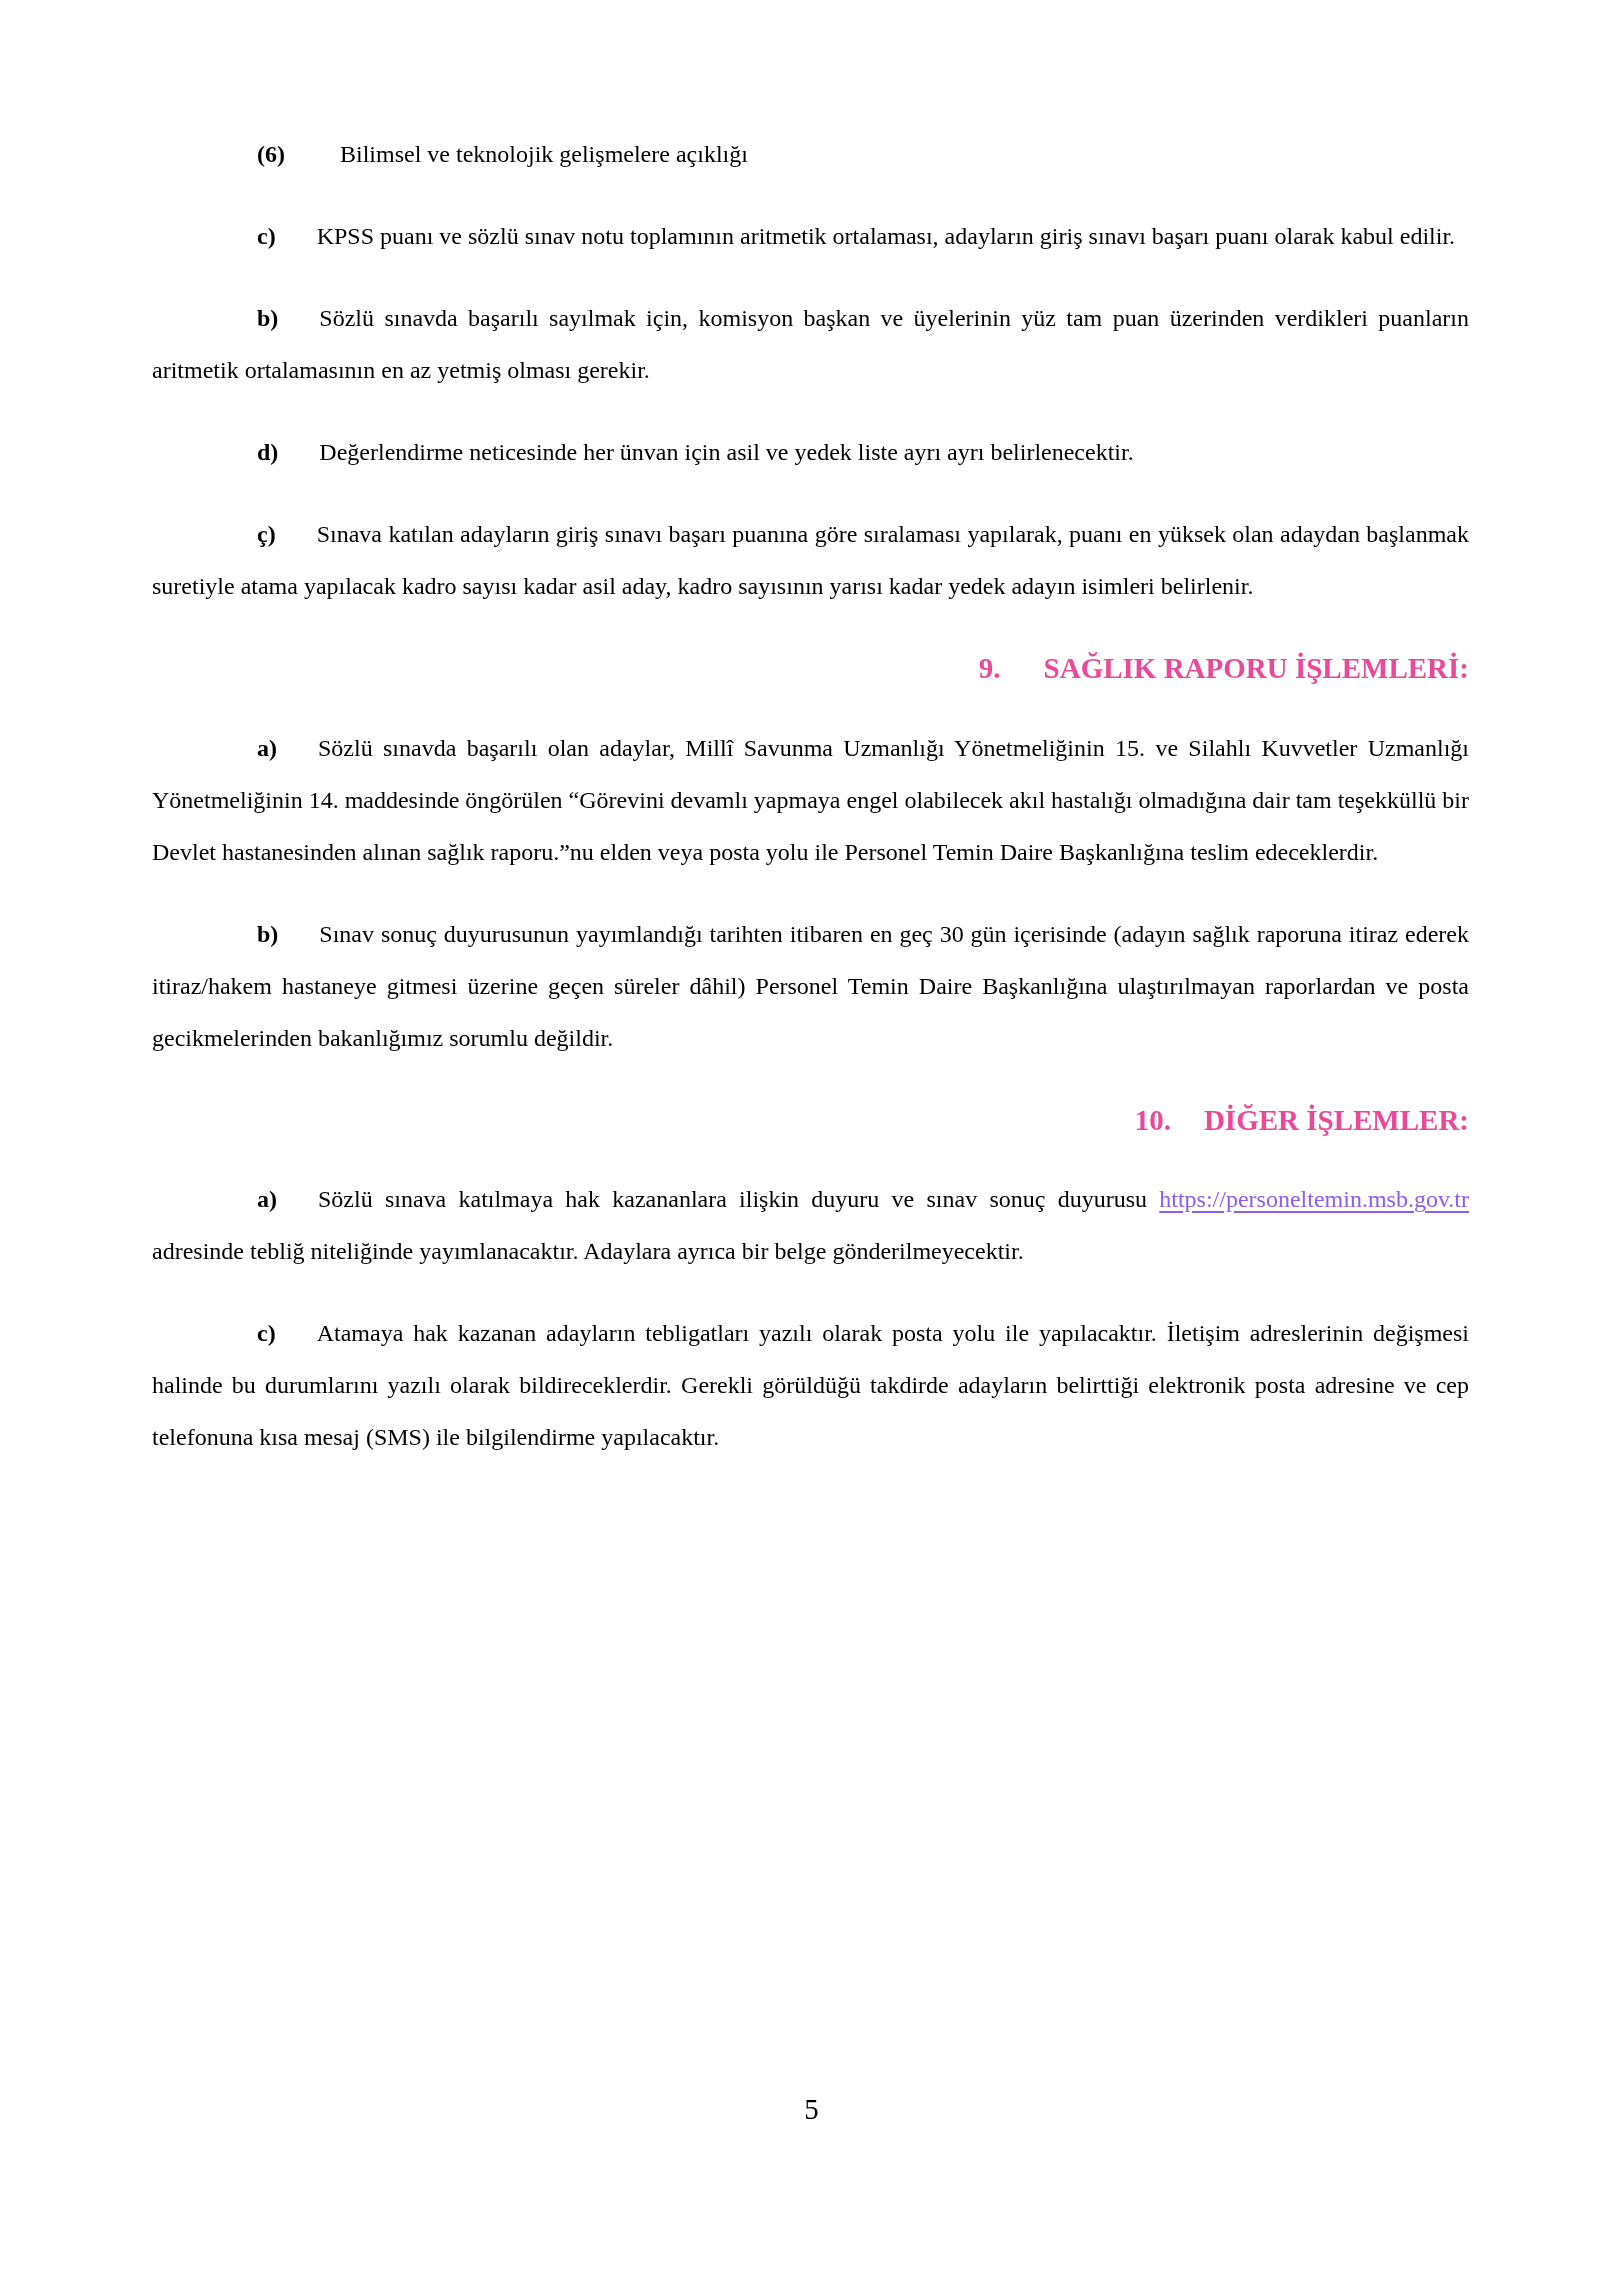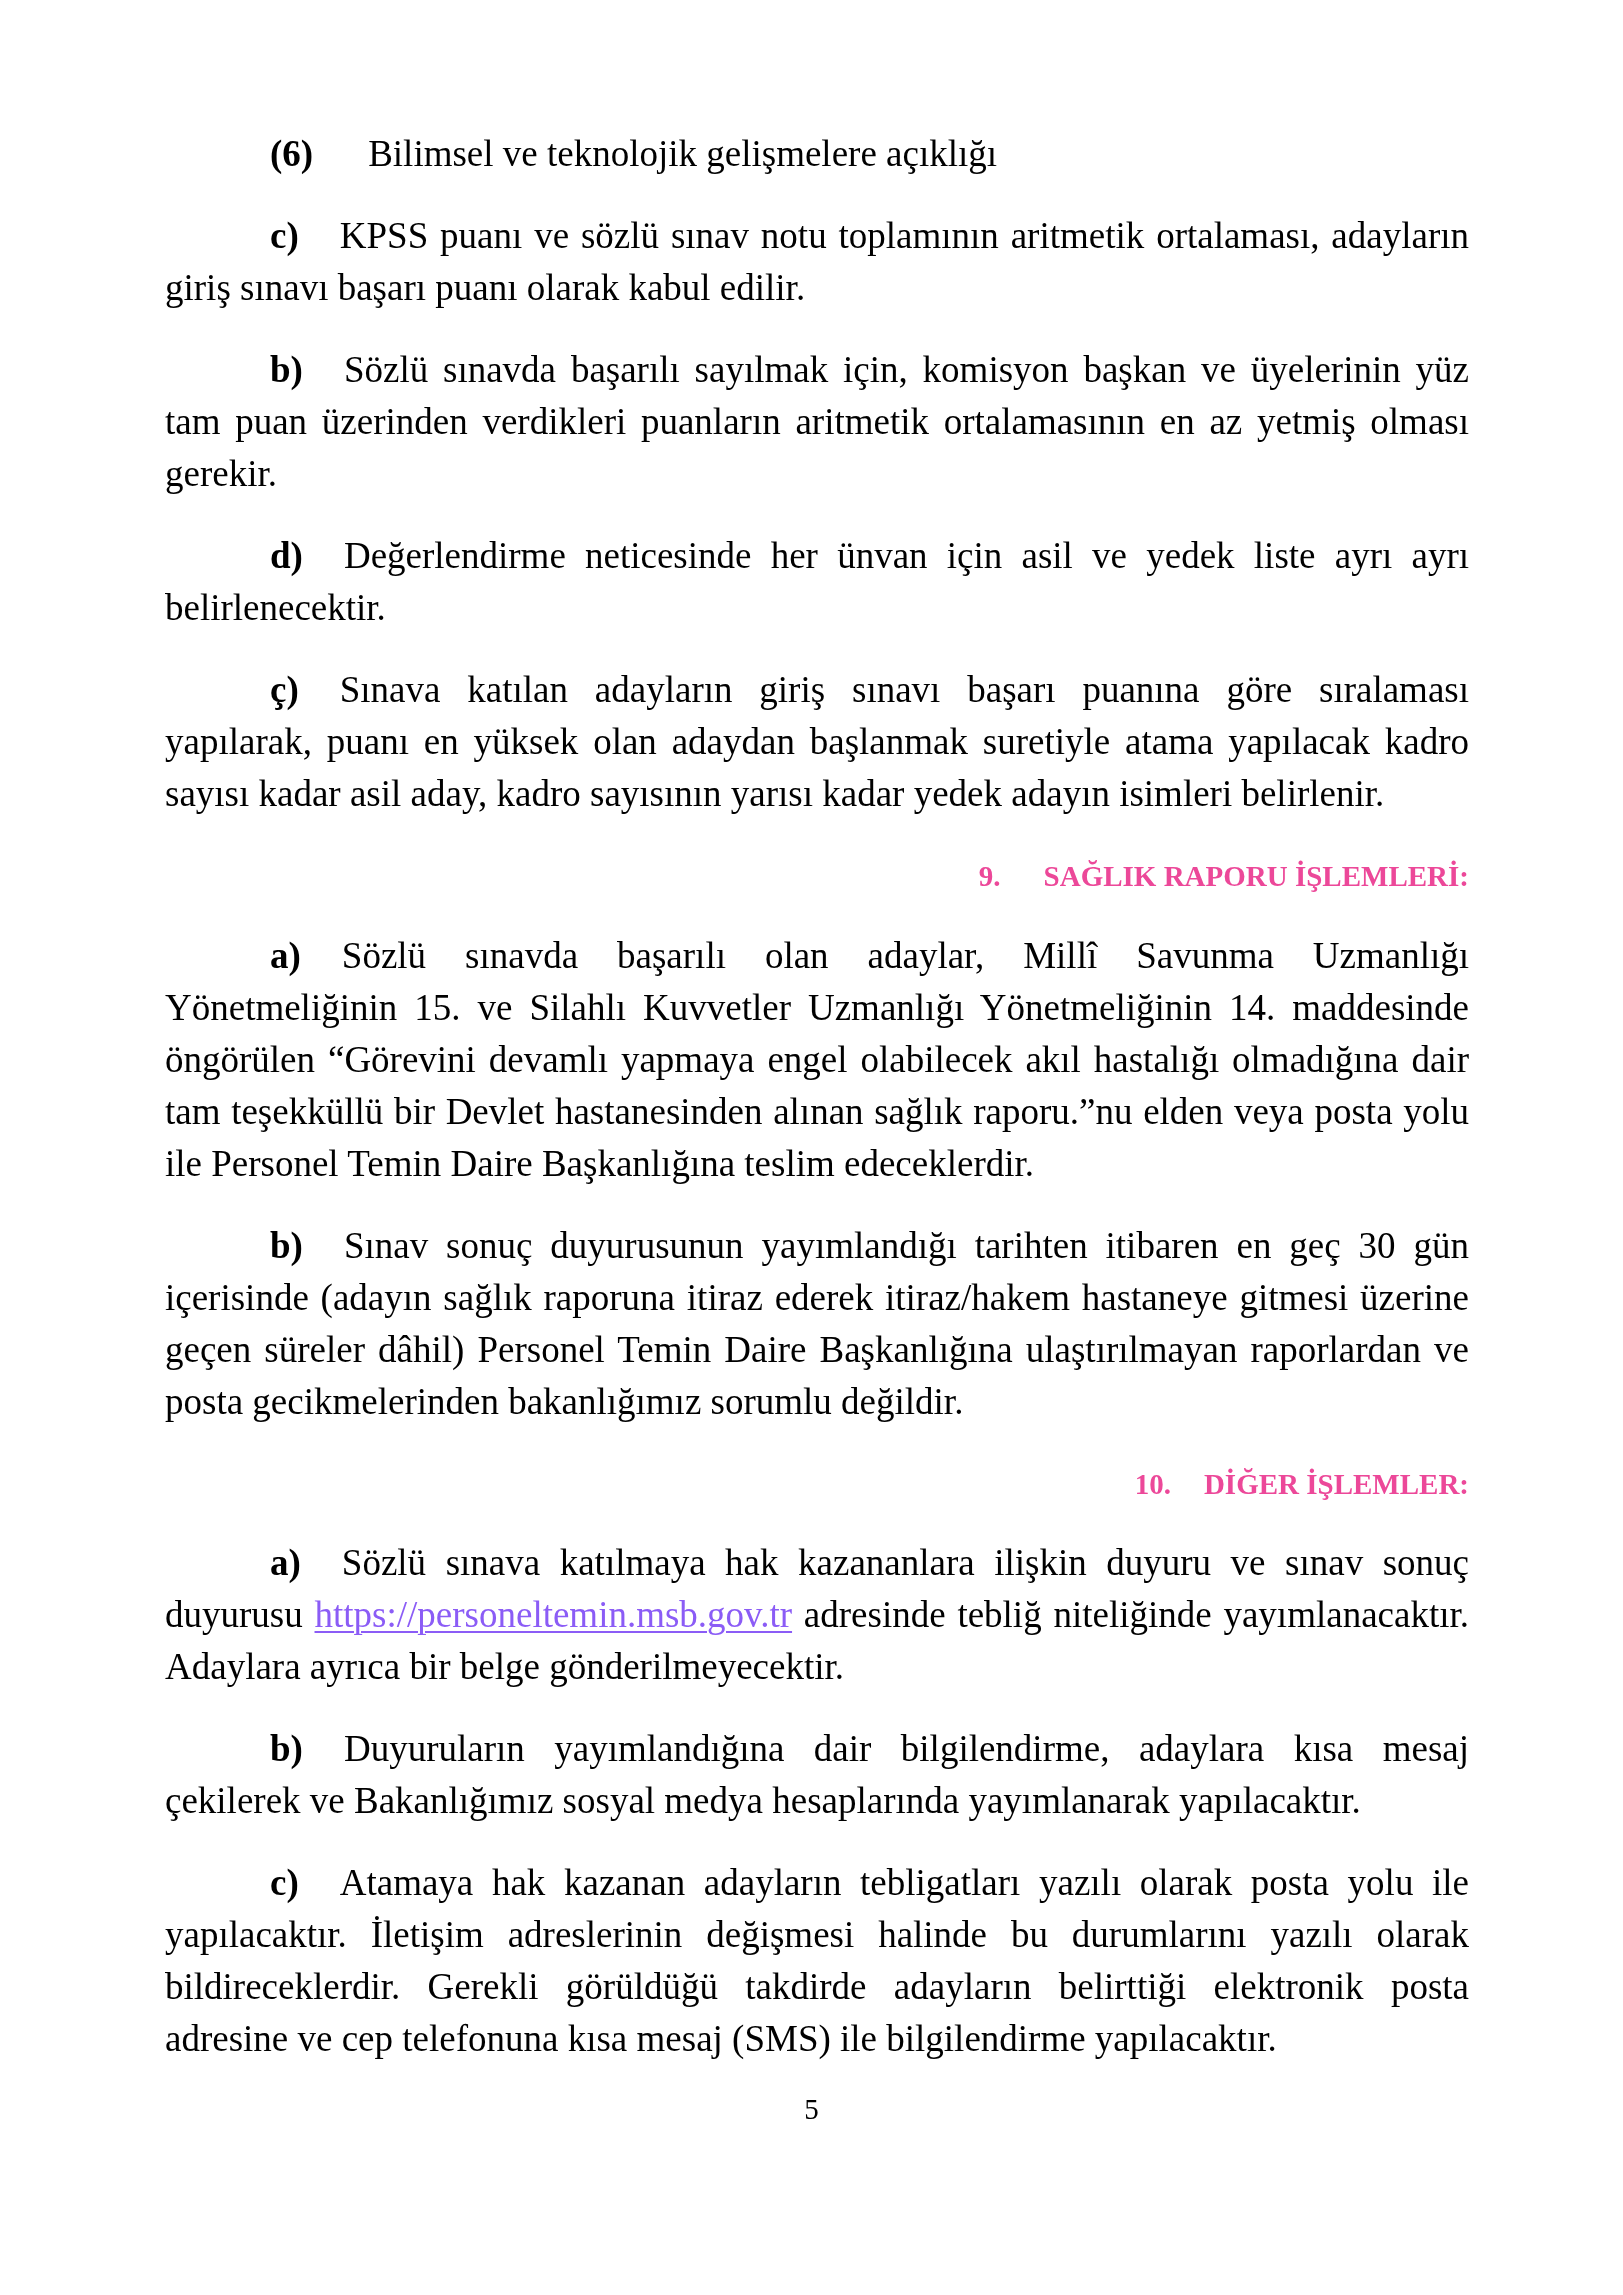--- a/index.html
+++ b/index.html
@@ -16,23 +16,23 @@
     font-family: "Liberation Serif", "DejaVu Serif", serif;
     color: #000000;
   }
   .body-col {
     position: absolute;
     left: 152px;
     top: 128px;
     width: 1317px;
   }
   p.para {
-    margin: 0 0 0 13px;
+    margin: 0 0 0 0;
     padding: 0;
-    font-size: 37px;
+    font-size: 24px;
     line-height: 52px;
     text-align: justify;
     text-justify: inter-word;
     text-indent: 105px;
     color: #000000;
   }
   p.para.gap-sm { margin-top: 27.5px; }
   p.para.gap-md { margin-top: 30px; }
 
   
@@ -97,21 +97,20 @@
     <p class="heading gap"><span>9.</span><span class="head-tab"></span><span>SAĞLIK RAPORU İŞLEMLERİ:</span></p>
 
     <p class="para gap-sm"><span class="marker">a)</span><span class="tab-b"></span><span>Sözlü sınavda başarılı olan adaylar, Millî Savunma Uzmanlığı Yönetmeliğinin 15. ve Silahlı Kuvvetler Uzmanlığı Yönetmeliğinin 14. maddesinde öngörülen “</span><span class="uline">Görevini devamlı yapmaya engel olabilecek akıl hastalığı olmadığına dair tam teşekküllü bir Devlet hastanesinden alınan sağlık raporu.</span><span>”nu elden veya posta yolu ile Personel Temin Daire Başkanlığına teslim edeceklerdir.</span></p>
 
     <p class="para gap-md"><span class="marker">b)</span><span class="tab-b"></span><span>Sınav sonuç duyurusunun yayımlandığı tarihten itibaren en geç 30 gün içerisinde (adayın sağlık raporuna itiraz ederek itiraz/hakem hastaneye gitmesi üzerine geçen süreler dâhil) Personel Temin Daire Başkanlığına ulaştırılmayan raporlardan ve posta gecikmelerinden bakanlığımız sorumlu değildir.</span></p>
 
     <p class="heading gap"><span>10.</span><span class="head-tab-wide"></span><span>DİĞER İŞLEMLER:</span></p>
 
     <p class="para gap-sm"><span class="marker">a)</span><span class="tab-b"></span><span>Sözlü sınava katılmaya hak kazananlara ilişkin duyuru ve sınav sonuç duyurusu </span><a class="link" href="#">https://personeltemin.msb.gov.tr</a><span> adresinde tebliğ niteliğinde yayımlanacaktır. Adaylara ayrıca bir belge gönderilmeyecektir.</span></p>
 
-    <p class="para gap-md"><span class="marker">b)</span><span class="tab-b"></span><span>Duyuruların yayımlandığına dair bilgilendirme, adaylara kısa mesaj çekilerek ve Bakanlığımız sosyal medya hesaplarında yayımlanarak yapılacaktır.</span></p>
 
     <p class="para gap-md"><span class="marker">c)</span><span class="tab-b"></span><span>Atamaya hak kazanan adayların tebligatları yazılı olarak posta yolu ile yapılacaktır. İletişim adreslerinin değişmesi halinde bu durumlarını yazılı olarak bildireceklerdir. Gerekli görüldüğü takdirde adayların belirttiği elektronik posta adresine ve cep telefonuna kısa mesaj (SMS) ile bilgilendirme yapılacaktır.</span></p>
 
   </div>
 
   <div class="page-number">5</div>
 </div>
 
 
 </body></html>

